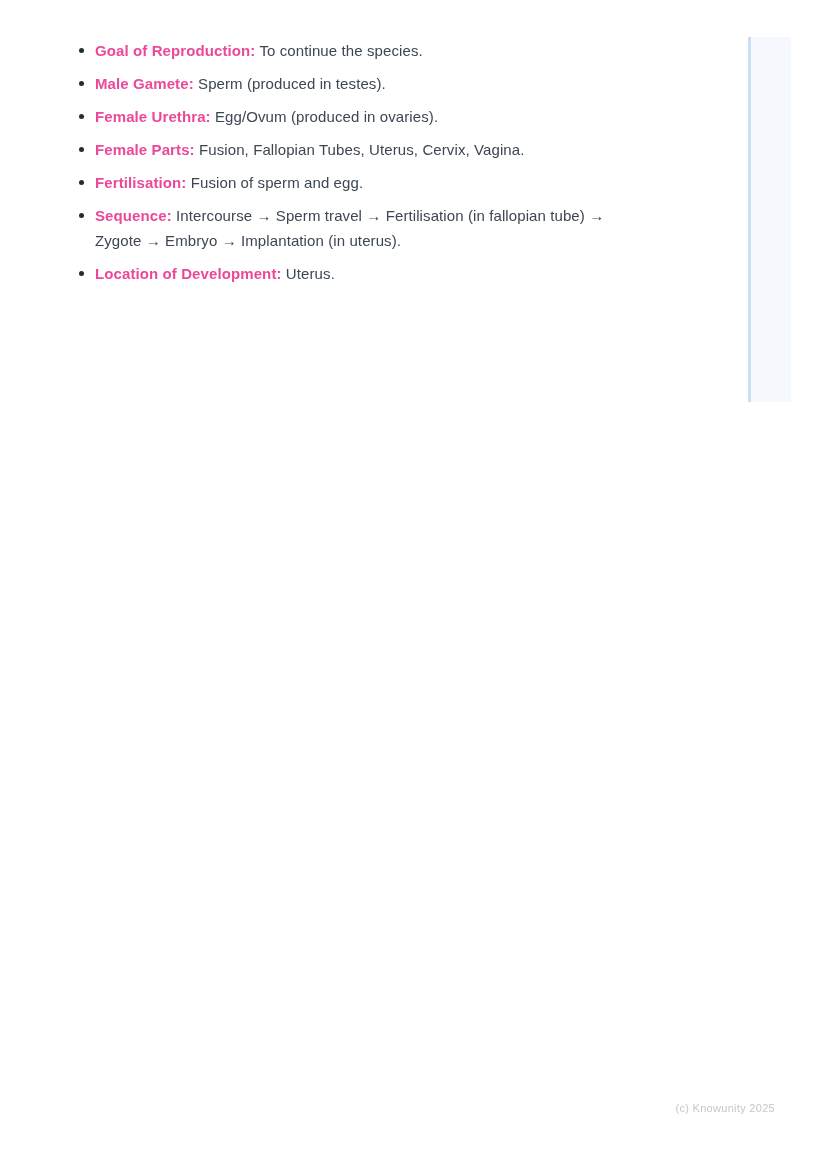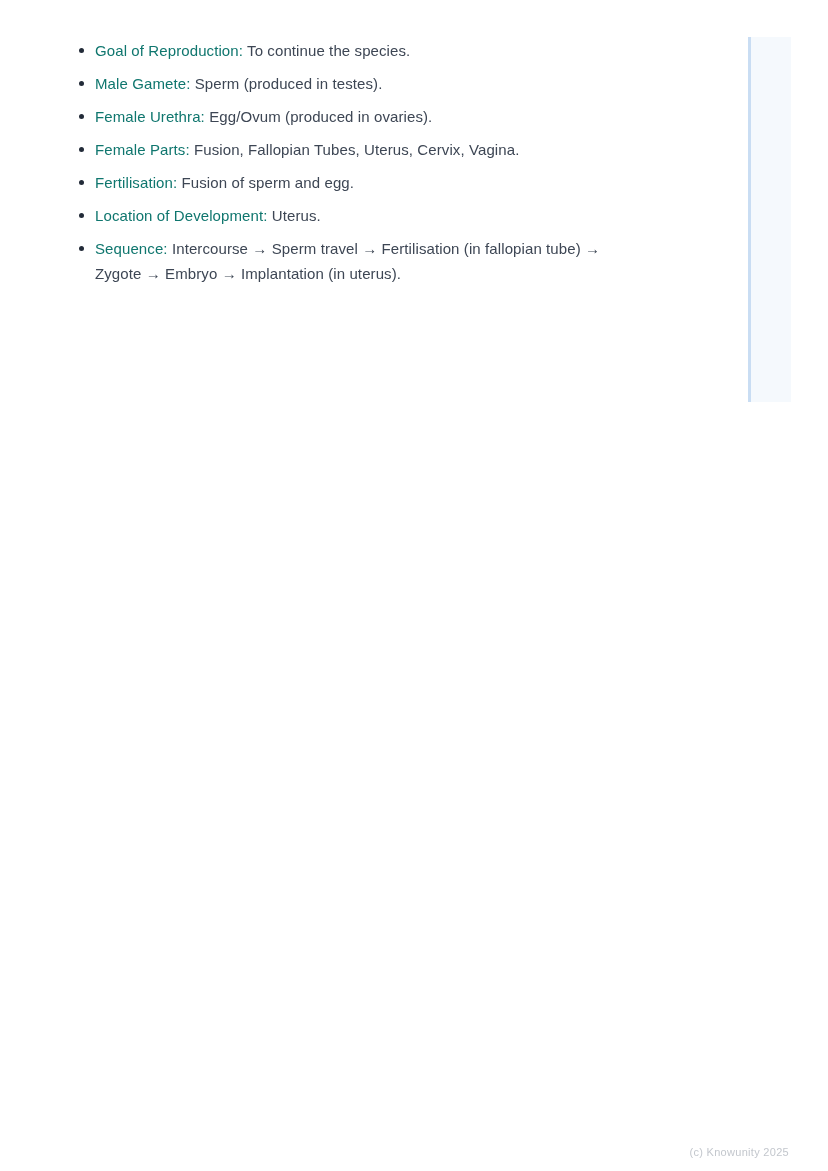--- a/index.html
+++ b/index.html
@@ -37,40 +37,39 @@
   .bullet {
     position: absolute;
     left: 1px;
     top: 10px;
     width: 5px;
     height: 5px;
     border-radius: 50%;
     background: #222b38;
   }
   .note-label {
-    font-weight: normal;
-    color: #0f766e;
+    font-weight: bold;
+    color: #ec4899;
   }
   .page-edge-panel {
     position: absolute;
     top: 37px;
     left: 748px;
     width: 40px;
     height: 365px;
     background: #f5f9fd;
     border-left: 3px solid #c9ddf3;
   }
   .copyright {
     position: absolute;
     top: 1102px;
-    right: 39px;
+    right: 53px;
     font-size: 11px;
     letter-spacing: 0.3px;
     color: #c3c7cd;
-    margin-top: 44px;
   }
 </style>
 </head>
 <body>
 
 <div class="notes">
   <ul class="note-list">
     <li class="note-item">
       <span class="bullet"></span>
       <span class="note-label">Goal of Reproduction:</span>
@@ -91,26 +90,26 @@
       <span class="note-label">Female Parts:</span>
       <span class="note-text">Fusion, Fallopian Tubes, Uterus, Cervix, Vagina.</span>
     </li>
     <li class="note-item">
       <span class="bullet"></span>
       <span class="note-label">Fertilisation:</span>
       <span class="note-text">Fusion of sperm and egg.</span>
     </li>
     <li class="note-item">
       <span class="bullet"></span>
-      <span class="note-label">Location of Development:</span>
-      <span class="note-text">Uterus.</span>
+      <span class="note-label">Sequence:</span>
+      <span class="note-text">Intercourse → Sperm travel → Fertilisation (in fallopian tube) → Zygote → Embryo → Implantation (in uterus).</span>
     </li>
     <li class="note-item">
       <span class="bullet"></span>
-      <span class="note-label">Sequence:</span>
-      <span class="note-text">Intercourse → Sperm travel → Fertilisation (in fallopian tube) → Zygote → Embryo → Implantation (in uterus).</span>
+      <span class="note-label">Location of Development:</span>
+      <span class="note-text">Uterus.</span>
     </li>
   </ul>
 </div>
 
 <div class="page-edge-panel"></div>
 
 <div class="copyright">(c) Knowunity 2025</div>
 
 </body></html>

